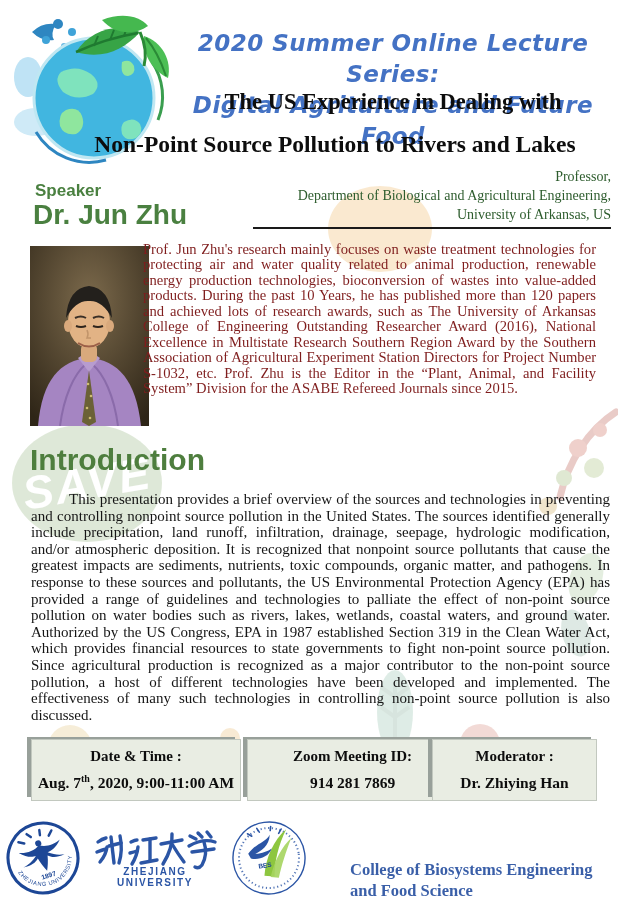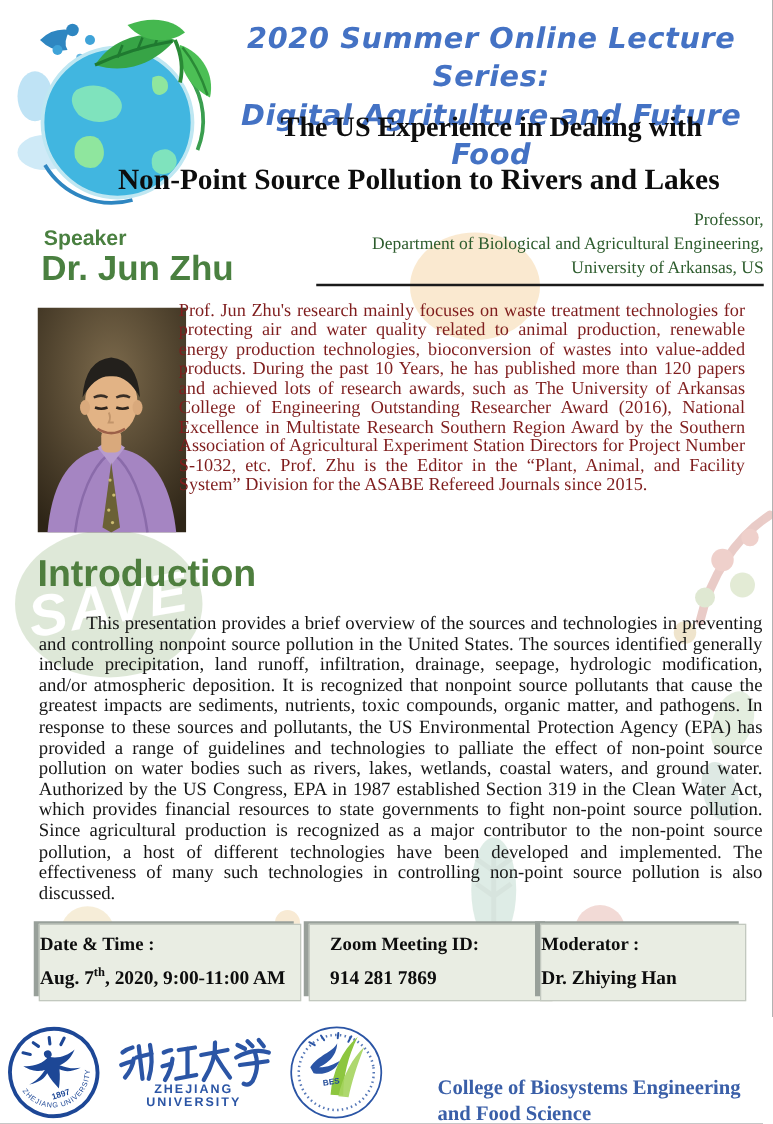--- a/index.html
+++ b/index.html
@@ -13,21 +13,21 @@
             background:#f7ddb7;opacity:.65;}
   .wm-save{left:12px;top:424px;width:150px;height:118px;border-radius:50%;
            background:#6f9a52;opacity:.22;display:flex;align-items:center;justify-content:center;}
   .wm-save span{font-family:"Liberation Sans",sans-serif;font-weight:bold;font-style:italic;
                 font-size:46px;color:#ffffff;transform:rotate(-10deg);letter-spacing:2px;}
   .wm-branch{right:0;top:402px;width:110px;height:130px;opacity:.28;}
   .wm-leaves{right:2px;top:548px;width:70px;height:120px;opacity:.18;}
   .wm-bottom{left:0;top:652px;width:618px;height:130px;opacity:.22;}
 
   
-  .series{left:172px;right:4px;top:16px;text-align:center;
+  .series{left:172px;right:4px;top:28px;text-align:center;
           font-family:"DejaVu Sans",sans-serif;font-style:italic;font-weight:bold;
           color:#4472c4;font-size:23px;line-height:31px;letter-spacing:.5px;}
   .title1{left:168px;right:0;top:89px;text-align:center;font-weight:bold;font-size:22.5px;color:#0d0d0d;}
   .title2{left:52px;right:0;top:131px;text-align:center;font-weight:bold;font-size:23.5px;color:#0d0d0d;}
 
   
   .spk-label{left:35px;top:181px;font-family:"Liberation Sans",sans-serif;font-weight:bold;
              font-size:17px;color:#4a8040;}
   .spk-name{left:33px;top:199px;font-family:"Liberation Sans",sans-serif;font-weight:bold;
             font-size:28px;color:#4a8040;}
@@ -42,21 +42,21 @@
 
   
   .intro-h{left:30px;top:443px;font-family:"Liberation Sans",sans-serif;font-weight:bold;
            font-size:30px;color:#4e7e3e;}
   .intro-b{left:31px;top:491px;width:579px;font-size:15px;line-height:16.6px;
            text-align:justify;text-indent:38px;color:#151515;}
 
   
   .ibox{position:absolute;top:739px;height:60px;background:#e9ede3;
         border:1px solid #c2c8bf;box-shadow:-5px -3px 0 -1px #98a09a;
-        display:flex;flex-direction:column;align-items:flex-start;justify-content:space-evenly;
+        display:flex;flex-direction:column;align-items:center;justify-content:space-evenly;
         font-weight:bold;color:#0d0d0d;}
   .ibox .lbl{font-size:15px;}
   .ibox .val{font-size:15.5px;}
   .ibox sup{font-size:10px;}
   .b1{left:31px;width:208px;}
   .b2{left:247px;width:177px;padding-left:16px;}
   .b3{left:432px;width:163px;}
 
   
   .zju-en{left:90px;top:866px;width:130px;text-align:center;

